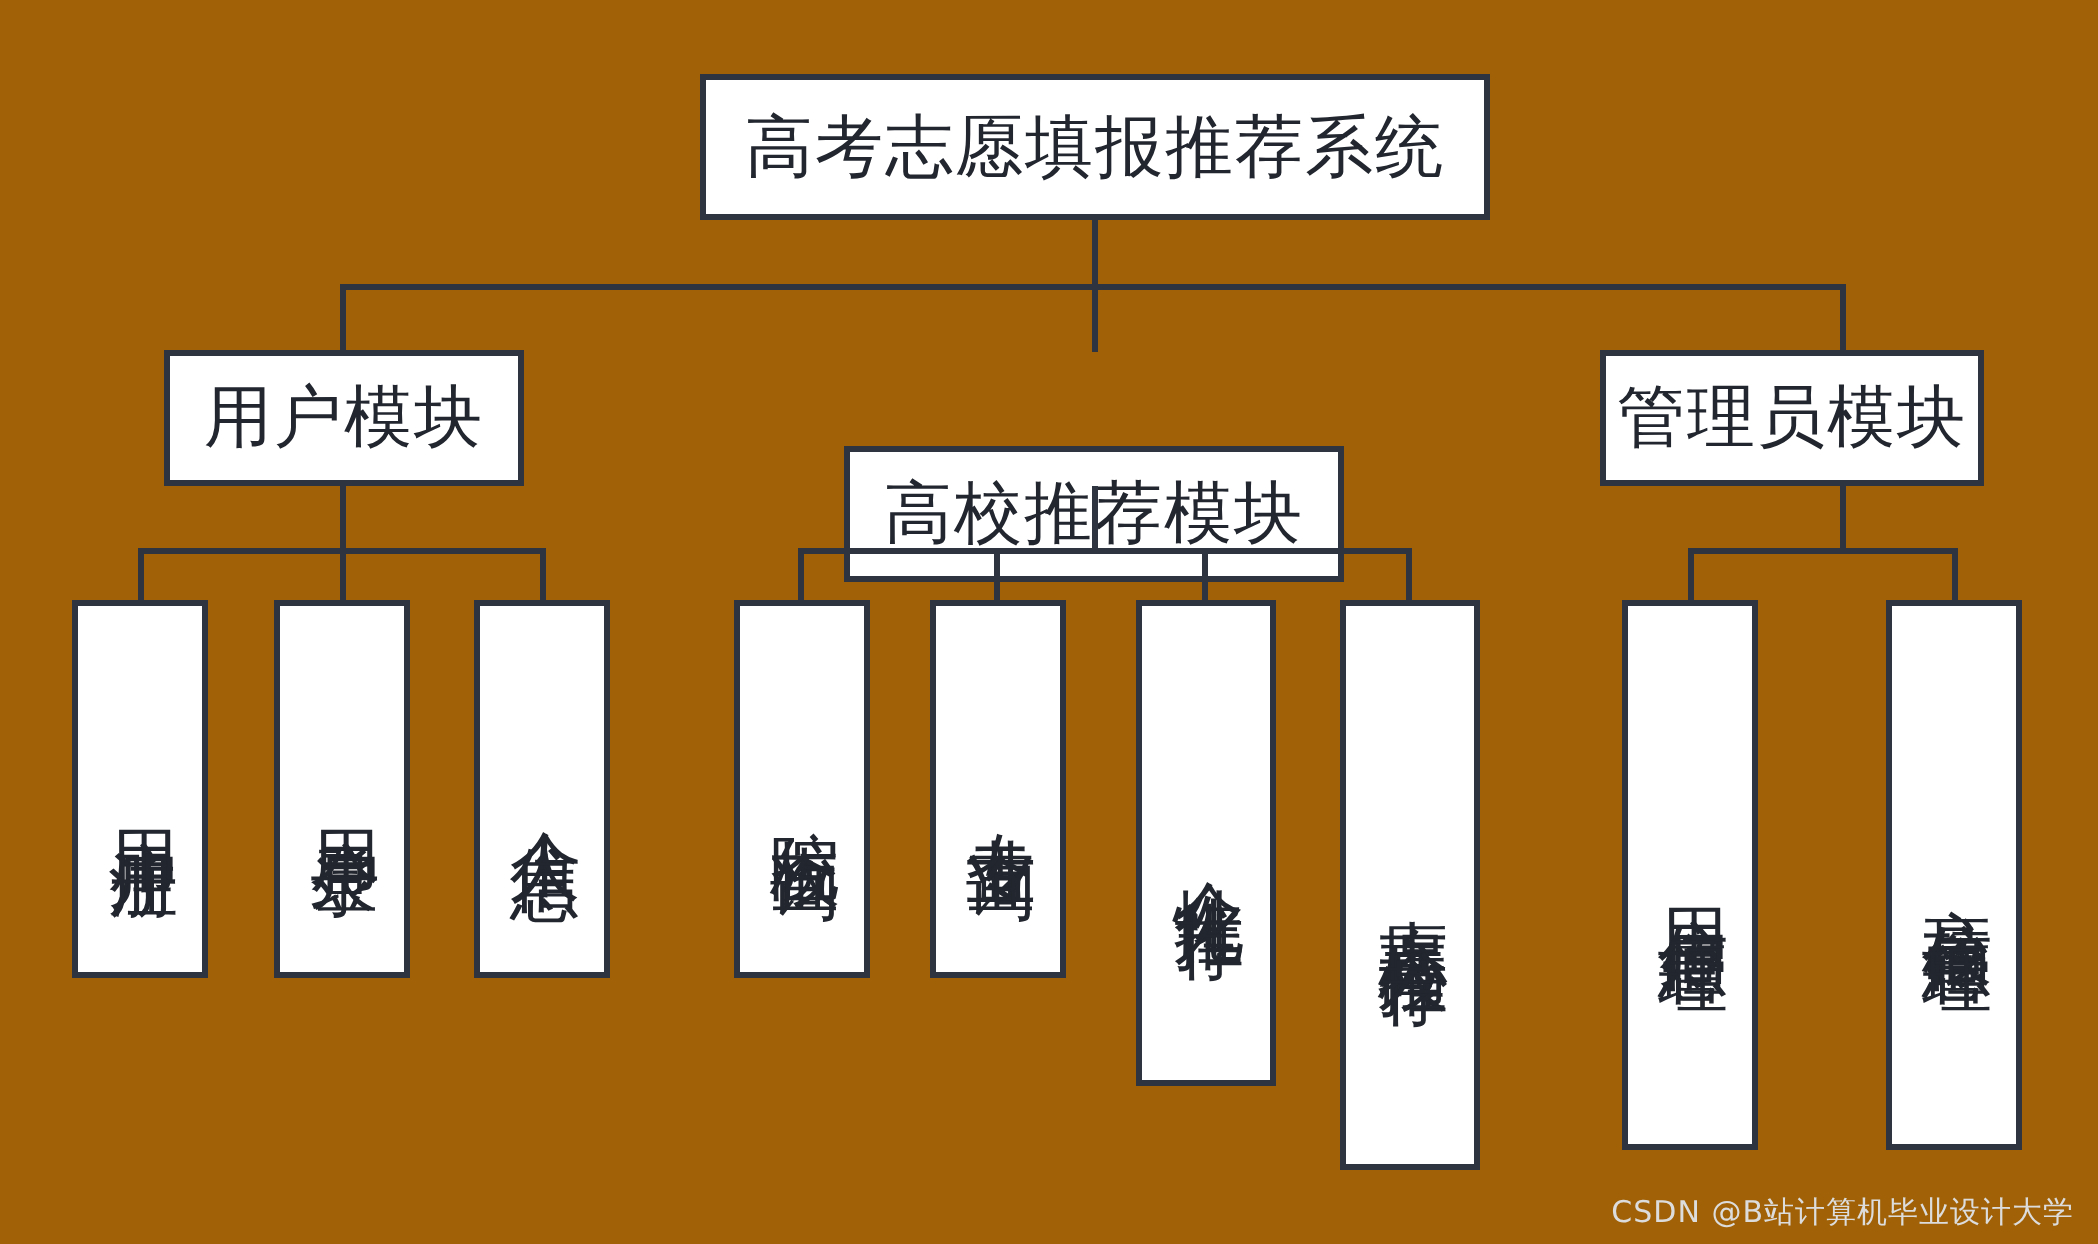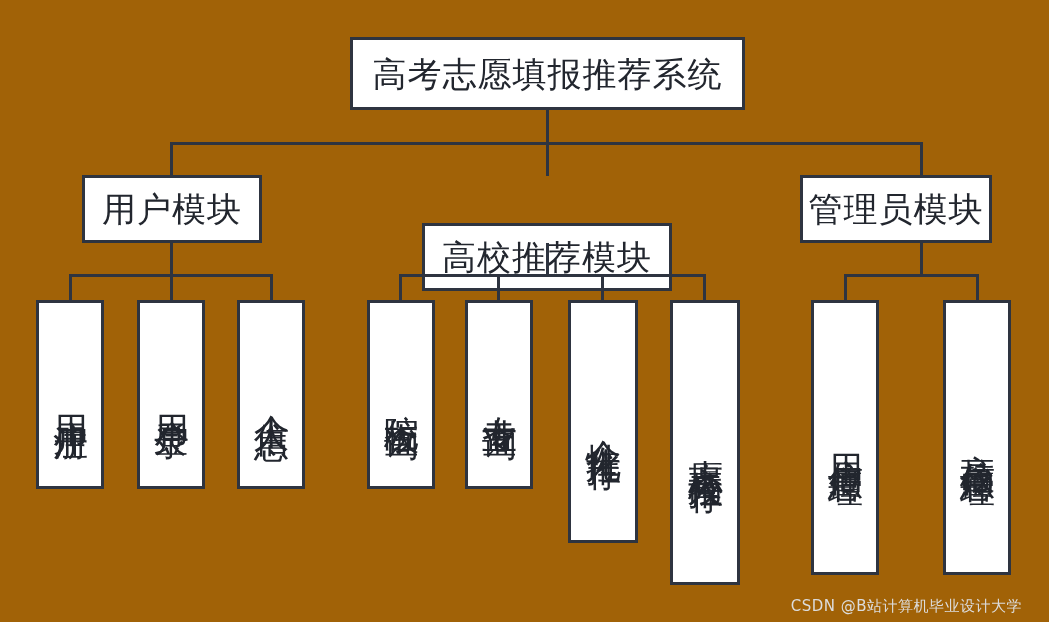--- a/index.html
+++ b/index.html
@@ -45,21 +45,21 @@
     white-space: nowrap;
   }
   .line {
     position: absolute;
     background: #2e3440;
   }
   .line.v { width: 3px; }
   .line.h { height: 3px; }
   #watermark {
     position: absolute;
-    right: 27px;
+    right: 12px;
     bottom: 6px;
     font-size: 15px;
     color: #dcdcdc;
     white-space: nowrap;
     letter-spacing: 0.5px;
   }
 </style>
 </head>
 <body>
 

